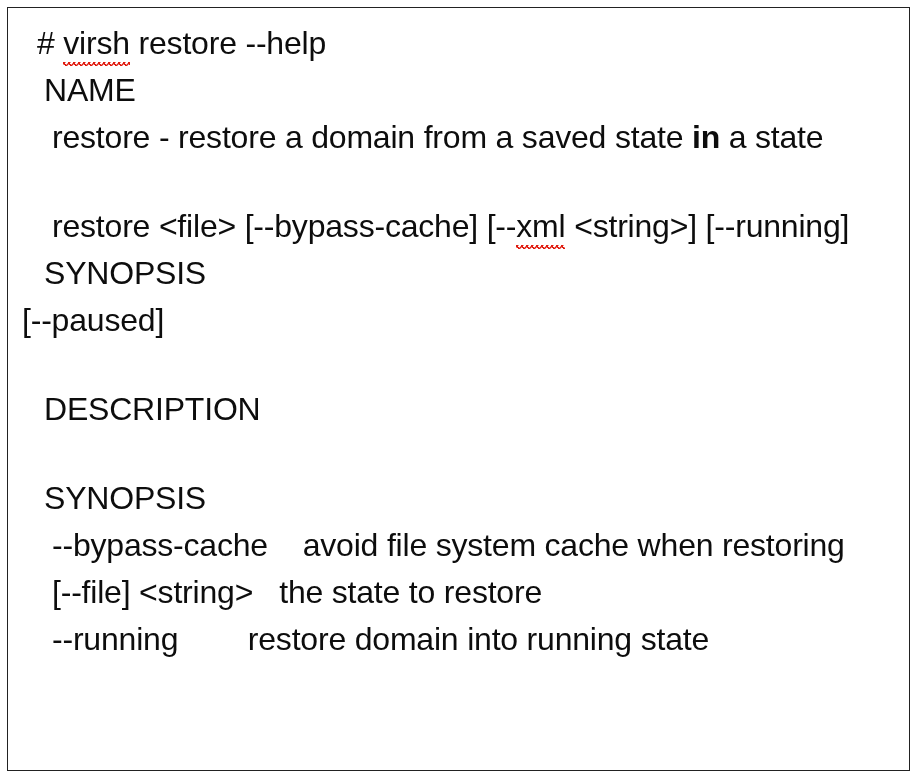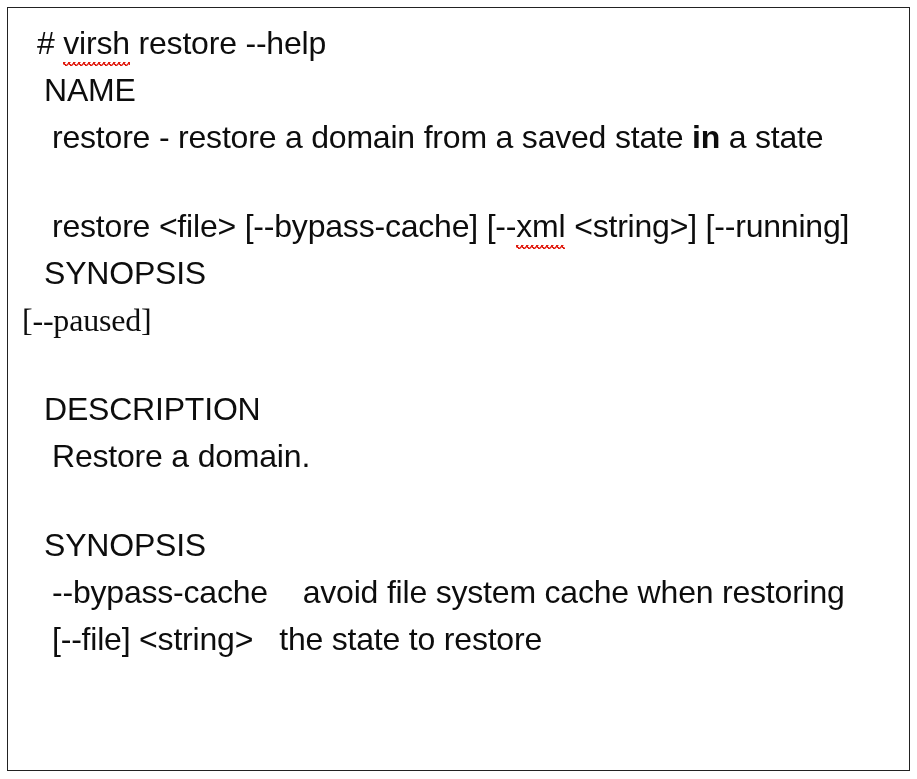--- a/index.html
+++ b/index.html
@@ -49,21 +49,21 @@
     letter-spacing: -0.2px;
     font-family: "Liberation Sans", sans-serif;
   }
 
   .line.blank {
     height: 42px;
     line-height: 42px;
   }
 
   
-  .ind-0  { padding-left: 0px; font-family: Liberation Serif, serif;  }
+  .ind-0  { padding-left: 0px;  }
   .ind-1  { padding-left: 15px; }
   .ind-2  { padding-left: 22px; }
   .ind-3  { padding-left: 30px; }
 
   .bold { font-weight: bold; }
 
   
   .misspell {
     position: relative;
     display: inline-block;
@@ -97,26 +97,26 @@
 
     <div class="line blank">&nbsp;</div>
 
     <div class="line ind-3"><span>restore &lt;file&gt; [--bypass-cache] [--</span><span class="misspell">xml</span><span> &lt;string&gt;] [--running]</span></div>
     <div class="line ind-2">SYNOPSIS</div>
     <div class="line ind-0">[--paused]</div>
 
     <div class="line blank">&nbsp;</div>
 
     <div class="line ind-2">DESCRIPTION</div>
-    <div class="line ind-3">Restore a domain.</div>
 
     <div class="line blank">&nbsp;</div>
 
     <div class="line ind-2">SYNOPSIS</div>
 
     <div class="line ind-3"><span>--bypass-cache</span><span></span><span>    </span><span>avoid file system cache when restoring</span></div>
 
     <div class="line ind-3"><span>[--file] &lt;string&gt;</span><span></span><span>   </span><span>the state to restore</span></div>
 
 
+    <div class="line ind-3"><span>--running</span><span></span><span>        </span><span>restore domain into running state</span></div>
 
   </div>
 </div>
 
 </body></html>

